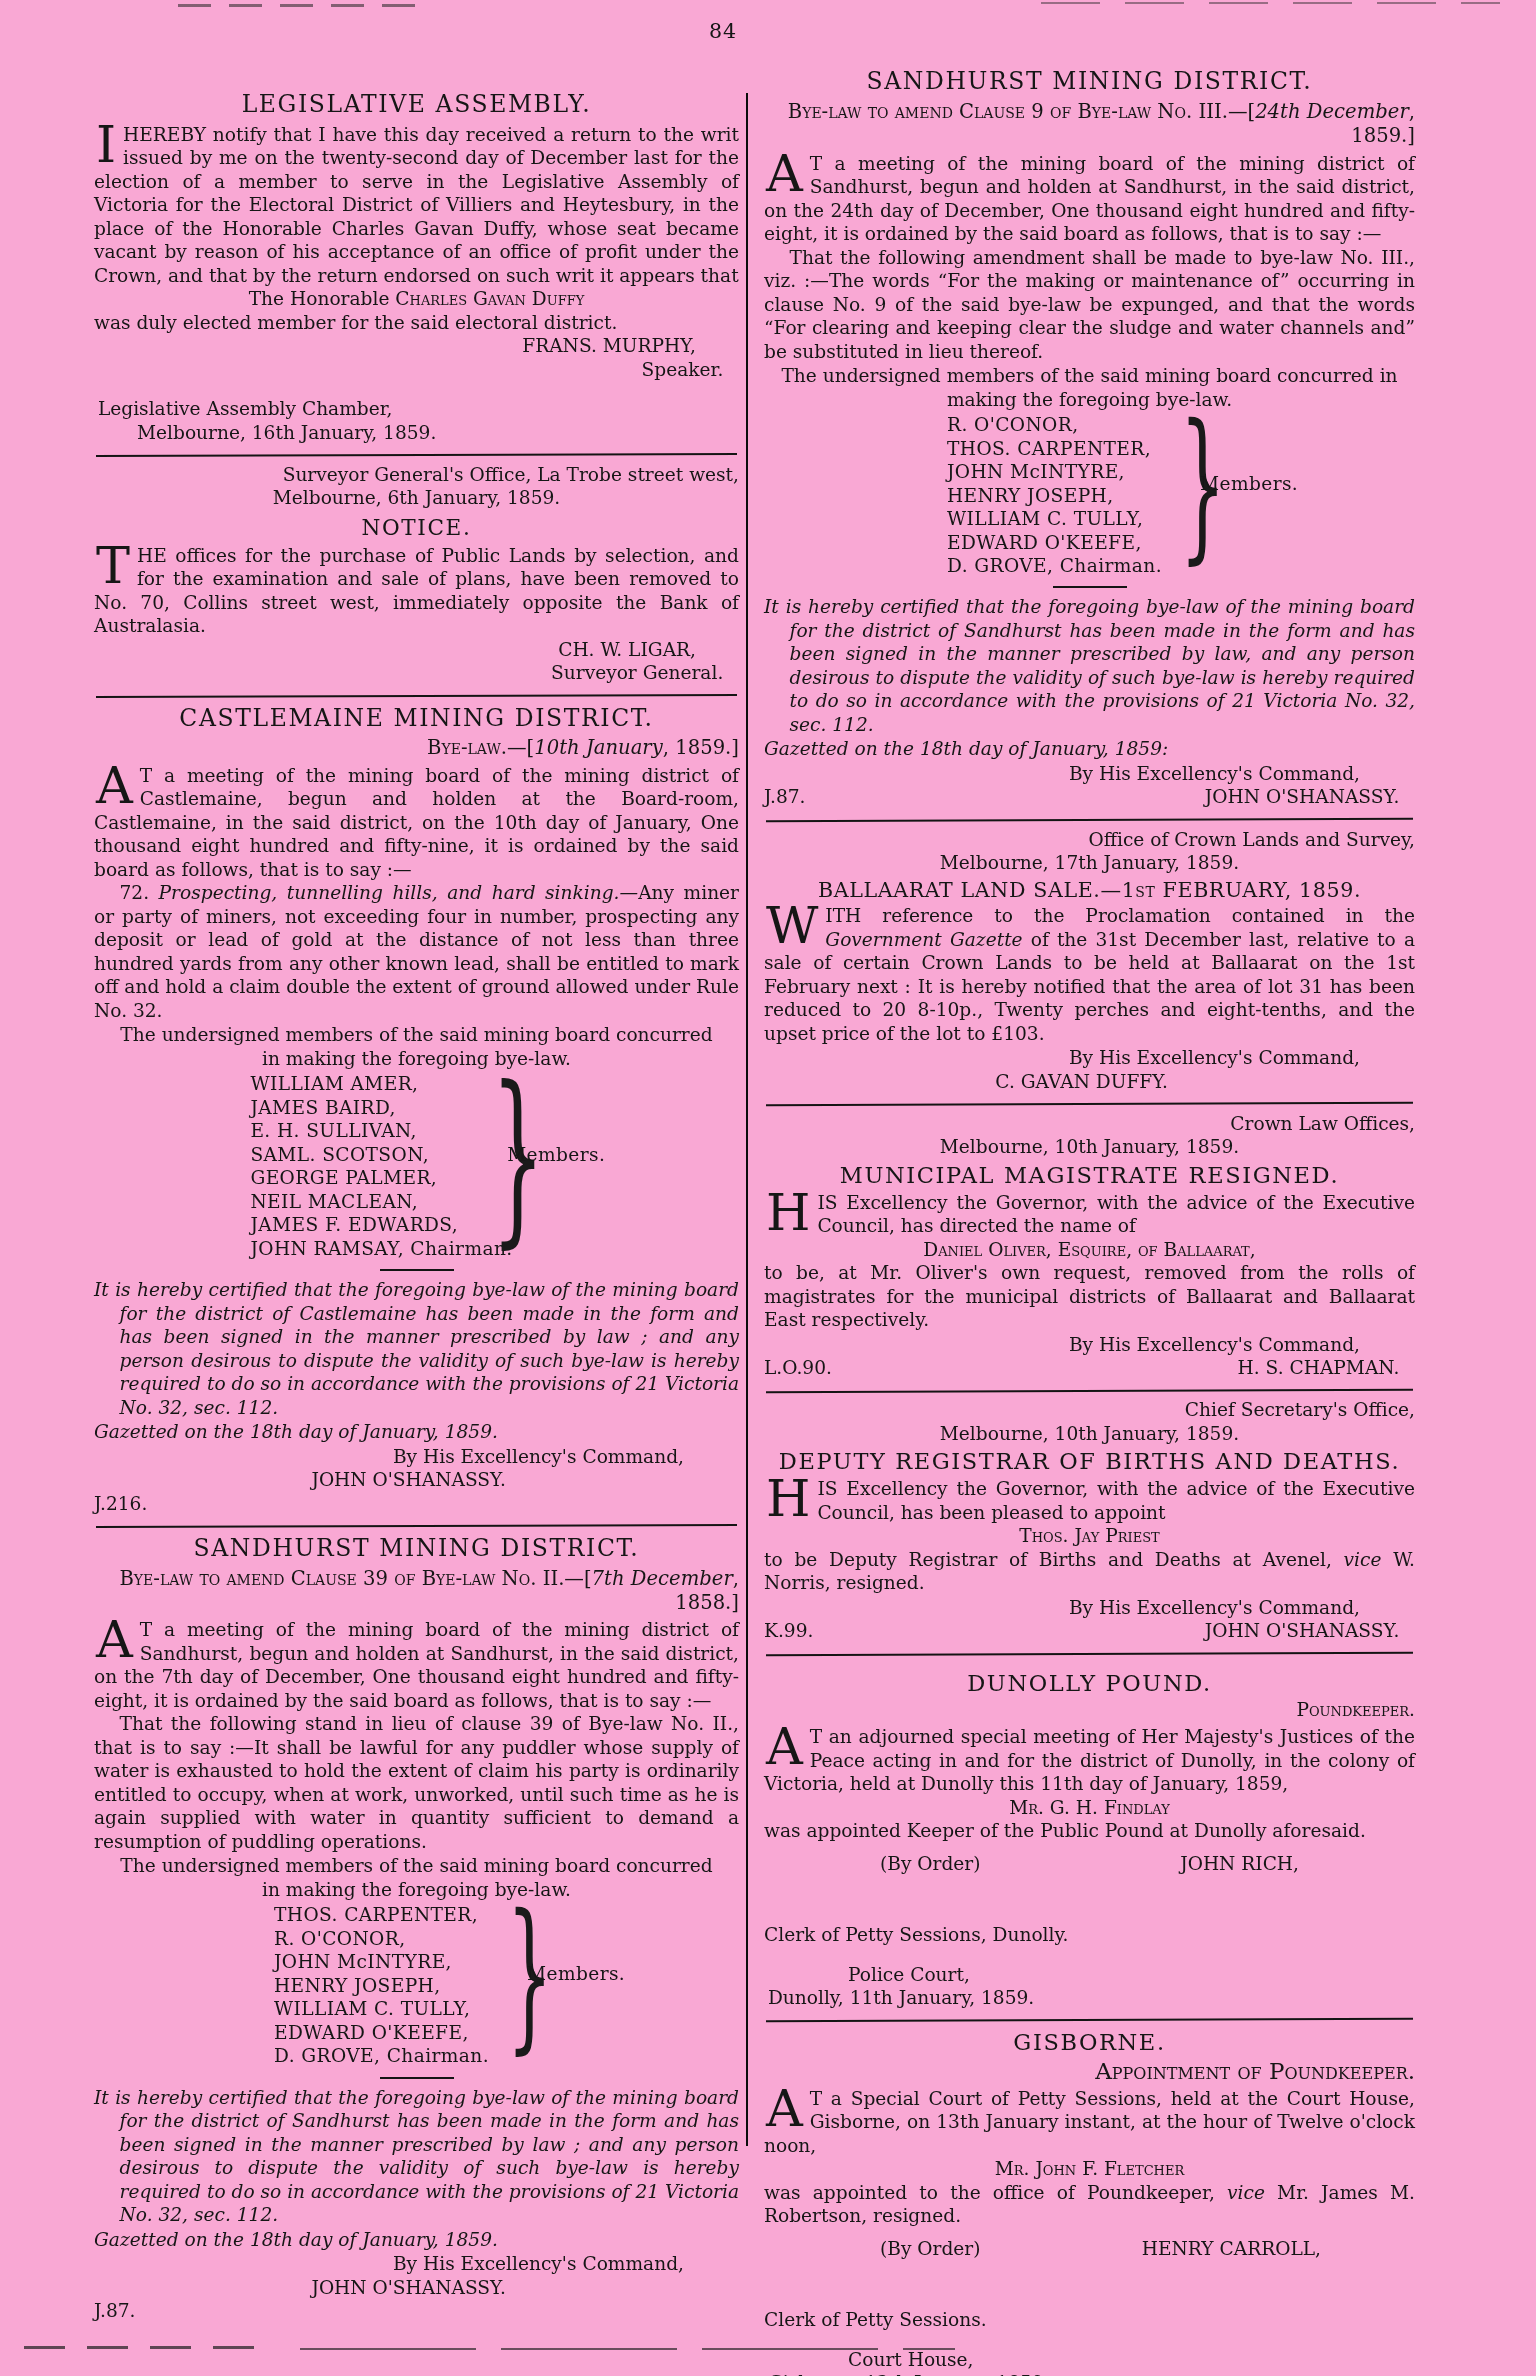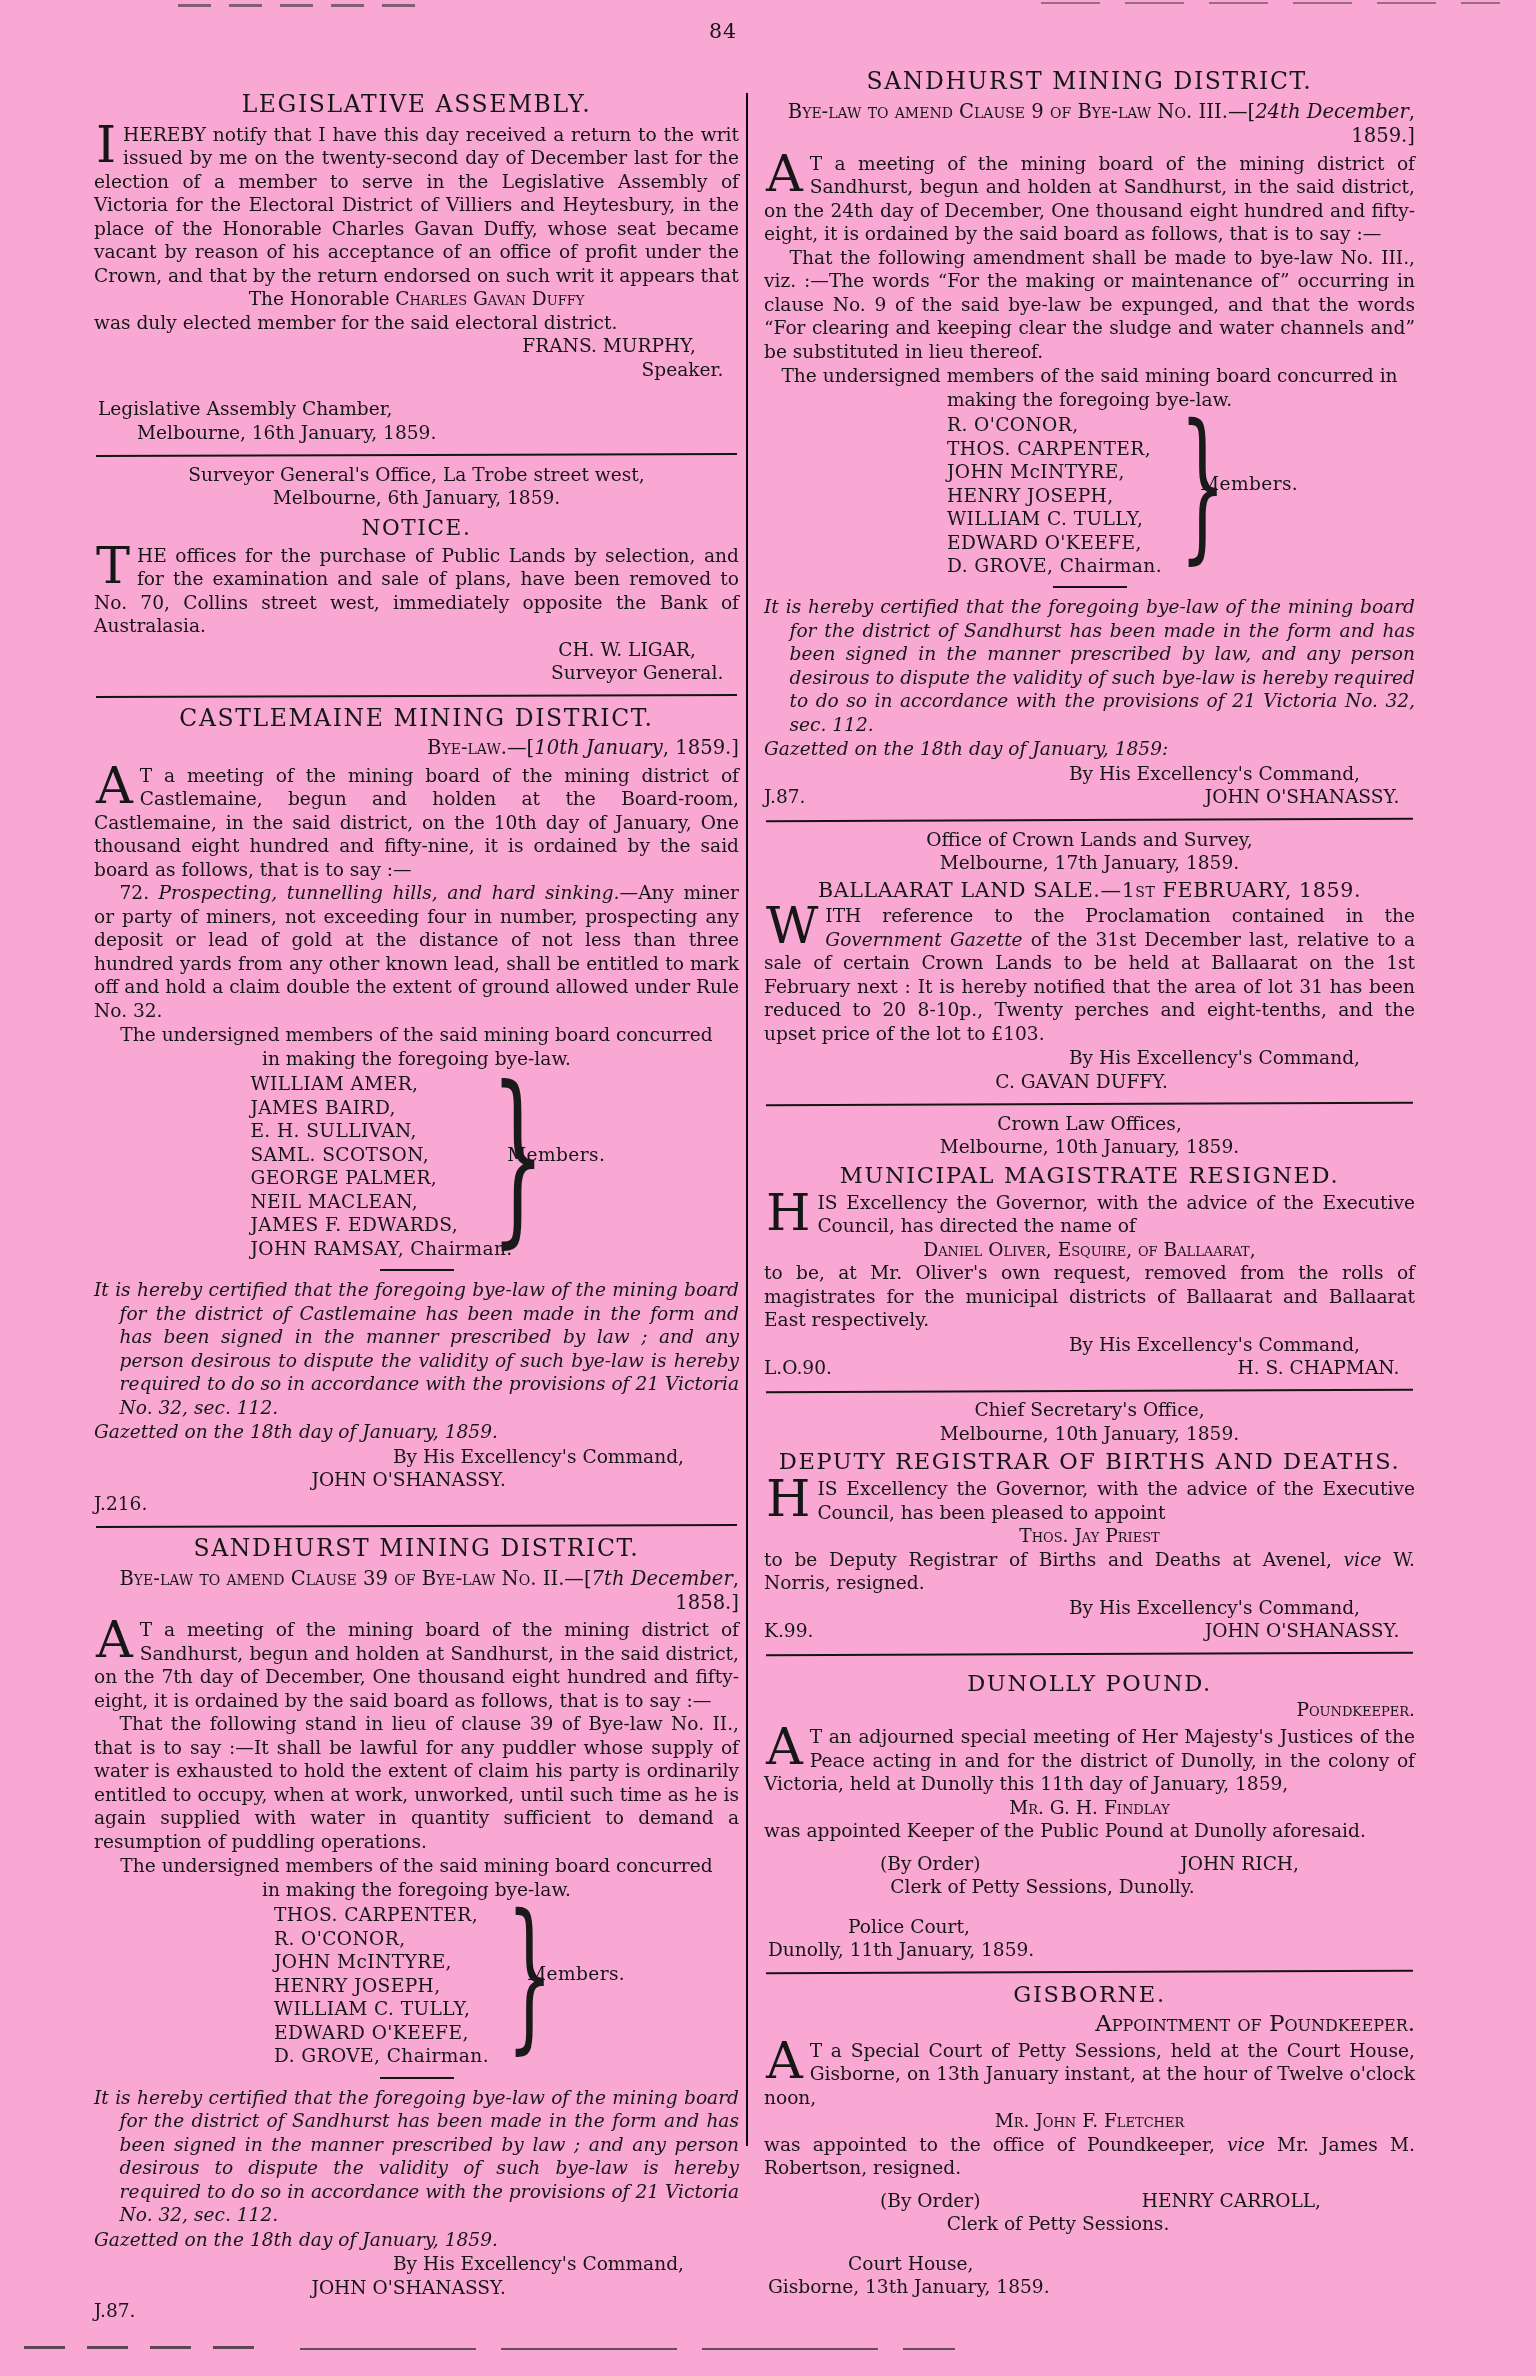--- a/index.html
+++ b/index.html
@@ -20,21 +20,21 @@
   .sec { margin-bottom:4.9px; }
   .h1 { font-size:23.5px; line-height:29px; text-align:center; font-weight:400; letter-spacing:1.6px; margin:5.9px 0 3.9px; }
   .subhead { text-align:right; font-size:19.6px; line-height:24.5px; margin-bottom:2.9px; }
   .sc { font-variant:small-caps; }
   .it { font-style:italic; }
   .para { text-align:justify; }
   .indent { text-indent:25.5px; }
   .dropcap { float:left; font-size:51px; line-height:40px; padding:2px 6.9px 0 2px; }
   .center { text-align:center; }
   .undersigned { text-align:center; padding:0 15.7px; margin-top:1px; }
-  .office { text-align:center; }
+  .office { text-align:right; }
   .office2 { text-align:center; }
   .cmd { text-align:right; padding-right:55px; margin-top:1px; }
   .sig { text-align:center; padding-right:15.7px; }
   .sig-mid { text-align:right; padding-right:43px; }
   .role { text-align:right; padding-right:15.7px; }
   .refline { text-align:left; }
   .refrow { display:flex; justify-content:space-between; }
   .refrow .pad { padding-right:15.7px; }
   .cert { font-style:italic; text-align:justify; padding-left:25.5px; text-indent:-25.5px; margin-top:4.9px; }
   .gaz { font-style:italic; margin-top:1px; }
@@ -48,21 +48,21 @@
     position:absolute; left:calc(100% + 0px); top:50%;
     transform:translateY(-50%) scaleX(0.45);
     font-weight:100; line-height:1; color:#1a1a1a;
   }
   .members-label { position:absolute; left:calc(100% + 49px); top:50%; transform:translateY(-50%); white-space:nowrap; }
   .chairman { line-height:23.5px; letter-spacing:0.4px; }
 
   .byorder { display:flex; margin-top:9px;justify-content:center; }
   .bo { margin-left:116px; }
   .bo-sig { margin-left:auto; padding-right:116px; }
-  .bo-role { text-align:center; padding-right:94px; }
+  .bo-role { text-align:left; padding-right:94px;margin-top:48px; }
   .addr-block { margin-top:16px; }
   .pl-small { padding-left:43px; }
   .pl-mid { padding-left:84px; }
   .pl-flush { padding-left:3.9px; }
 
   .artifact { position:absolute; }
   .art-top-left { left:178px; top:3.9px; width:245px; height:2.9px; opacity:.55;
     background:repeating-linear-gradient(90deg,#222 0 33px,transparent 33px 51px); }
   .art-top-right { left:1041px; top:2px; width:459px; height:2px; opacity:.45;
     background:repeating-linear-gradient(90deg,#222 0 59px,transparent 59px 84px); }

